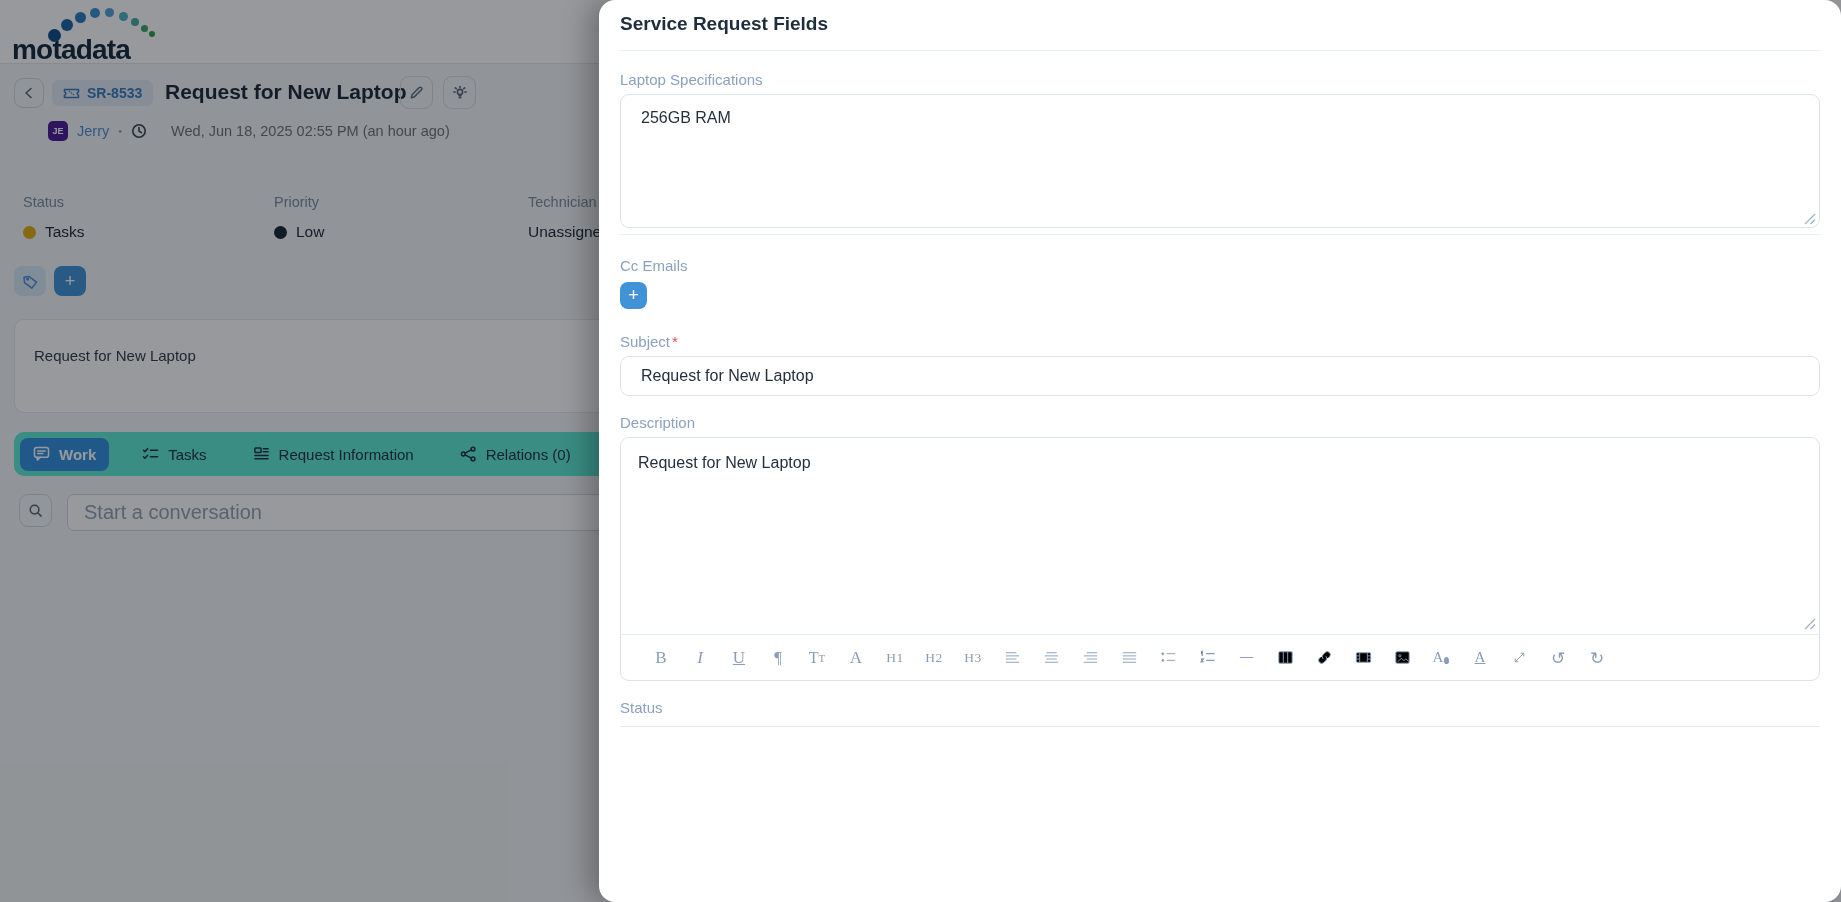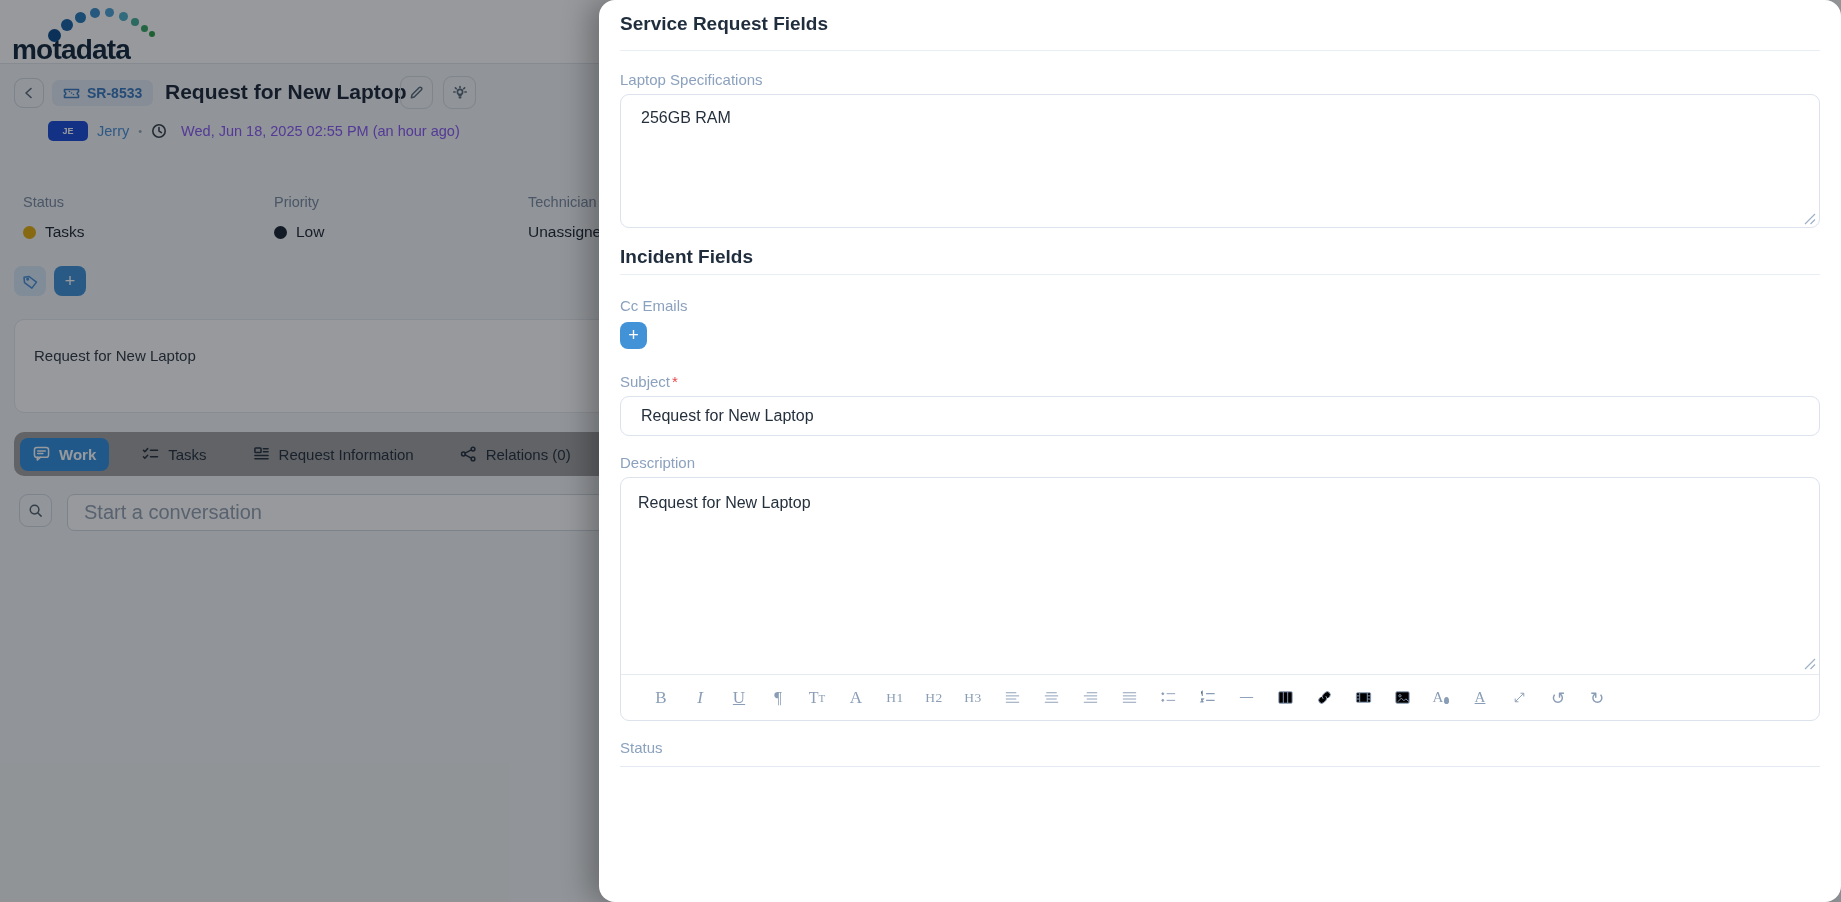--- a/index.html
+++ b/index.html
@@ -14,38 +14,38 @@
   .logo-word { position:absolute; left:0; top:30px; font-size:28px; font-weight:700; color:#13293f; letter-spacing:-0.8px; }
   .logo-dot { position:absolute; border-radius:50%; }
 
   .back-btn { position:absolute; left:14px; top:78px; width:30px; height:30px; border:1px solid #d2d9e2; border-radius:9px; background:transparent; display:flex; align-items:center; justify-content:center; }
   .id-badge { position:absolute; left:52px; top:80px; height:26px; padding:0 11px; background:#e3eaf4; border-radius:7px; display:flex; align-items:center; gap:7px; color:#3a7bc0; font-size:14px; font-weight:600; }
   .ticket-title { position:absolute; left:165px; top:80px; font-size:21px; font-weight:600; color:#1c2837; }
   .hdr-btn { position:absolute; top:76px; width:33px; height:33px; border:1px solid #d6dce4; border-radius:9px; background:transparent; display:flex; align-items:center; justify-content:center; }
   .hdr-btn.pencil { left:400px; } .hdr-btn.bulb { left:443px; }
 
   .byline { position:absolute; left:48px; top:121px; display:flex; align-items:center; gap:9px; }
-  .avatar { width:40px; height:20px; border-radius:5px; background:#1d4ed8; color:#fff; font-size:9px; font-weight:700; display:flex; align-items:center; justify-content:center; }
+  .avatar { width:20px; height:20px; border-radius:5px; background:#4c1d95; color:#fff; font-size:9px; font-weight:700; display:flex; align-items:center; justify-content:center; }
   .req-name { color:#4a90d9; font-size:14.5px; }
   .sep-dot { color:#9aa5b2; font-size:11px; }
-  .byline-time { color:#8b5cf6; font-size:14.5px; display:flex; align-items:center; gap:14px; }
+  .byline-time { color:#737373; font-size:14.5px; display:flex; align-items:center; gap:24px; }
 
   .meta-col { position:absolute; top:194px; }
   .meta-label { font-size:14.5px; color:#7c8da3; }
   .meta-value { margin-top:13px; display:flex; align-items:center; gap:9px; font-size:15.5px; color:#1f2835; }
   .meta-dot { width:13px; height:13px; border-radius:50%; }
 
   .tag-btn { position:absolute; left:14px; top:266px; width:32px; height:30px; border-radius:8px; background:#d8e8f9; display:flex; align-items:center; justify-content:center; }
   .addtag-btn { position:absolute; left:54px; top:266px; width:32px; height:30px; border-radius:8px; background:#4292d8; color:#fff; font-size:18px; display:flex; align-items:center; justify-content:center; }
 
   .req-card { position:absolute; left:14px; top:319px; width:604px; height:94px; background:#fff; border:1px solid #e6eaf0; border-radius:10px; padding:12px 19px; }
   .req-card-h { font-size:18.5px; font-weight:600; color:#1f2b38; }
   .req-card-t { margin-top:15px; font-size:15px; color:#333c48; }
 
-  .tabbar { position:absolute; left:14px; top:432px; width:604px; height:44px; background:#a3a3a3; border-radius:10px; display:flex; align-items:center; padding:0 6px; gap:20px; }
+  .tabbar { position:absolute; left:14px; top:432px; width:604px; height:44px; background:#5eead4; border-radius:10px; display:flex; align-items:center; padding:0 6px; gap:20px; }
   .tab { display:flex; align-items:center; gap:9px; font-size:15px; color:#27323f; padding:0 13px; height:33px; border-radius:8px; white-space:nowrap; }
   .tab.active { background:#3390e0; color:#fff; font-weight:600; }
   .tab .ico svg { stroke:#27323f; }
   .tab.active .ico svg { stroke:#fff; }
 
   .search-btn { position:absolute; left:19px; top:494px; width:33px; height:33px; border:1px solid #d3dae2; border-radius:9px; display:flex; align-items:center; justify-content:center; background:#f7f9fb; }
   .conv-input { position:absolute; left:67px; top:494px; width:560px; height:37px; border:1px solid #d3dae2; border-radius:7px; background:#fff; font-size:20px; color:#3a4350; padding:0 16px; font-family:inherit; }
   .conv-input::placeholder { color:#95a1b2; }
 
   
@@ -255,21 +255,20 @@
       <div class="f-label" style="margin-top:20px;">Laptop Specifications</div>
       <div class="box" style="margin-top:6px; height:134px;">
         <textarea class="ta ta-specs" style="border: none; width: 100%; height: 100%; background: transparent;">256GB RAM</textarea>
         <span class="rz">
           <svg width="13" height="13" viewBox="0 0 13 13" stroke="#9db0c6" stroke-width="1.2">
               <path d="M12 2L2 12M12 7.5L7.5 12"></path>
             </svg>
         </span>
       </div>
 
-      <div class="section-h" style="margin-top:18px;">Incident Fields</div>
       <div class="hr" style="margin-top:6px;"></div>
 
       <div class="f-label" style="margin-top:22px;">Cc Emails</div>
       <div class="addtag-btn" style="position:static; margin-top:8px; width:27px; height:27px; border-radius:8px;">
         <span>+</span>
       </div>
 
       <div class="f-label" style="margin-top:24px;">
         <span>Subject</span><span class="req-star">*</span>
       </div>

